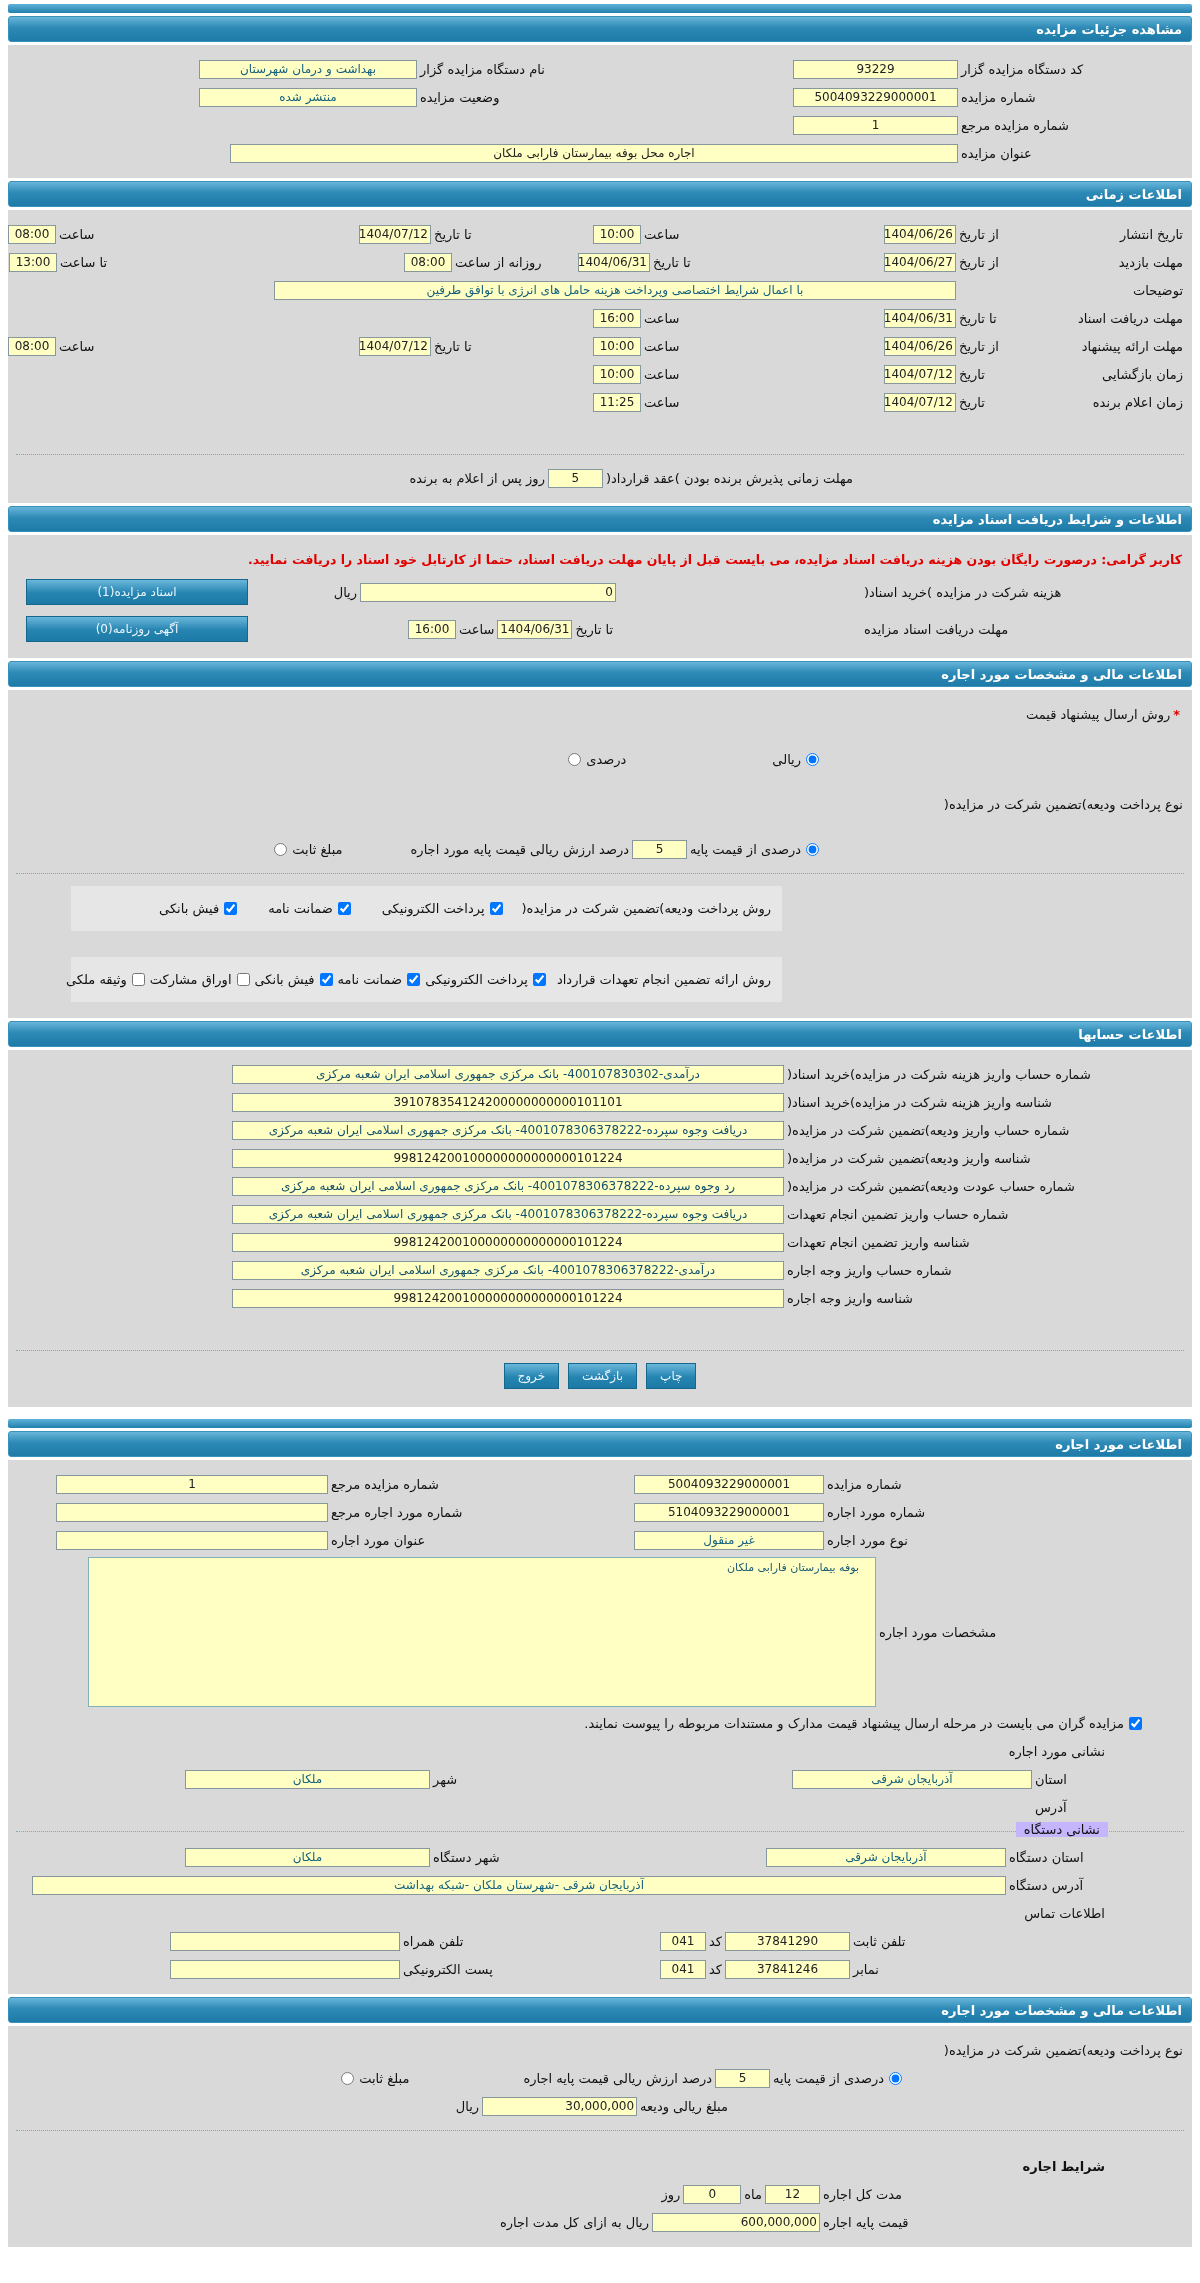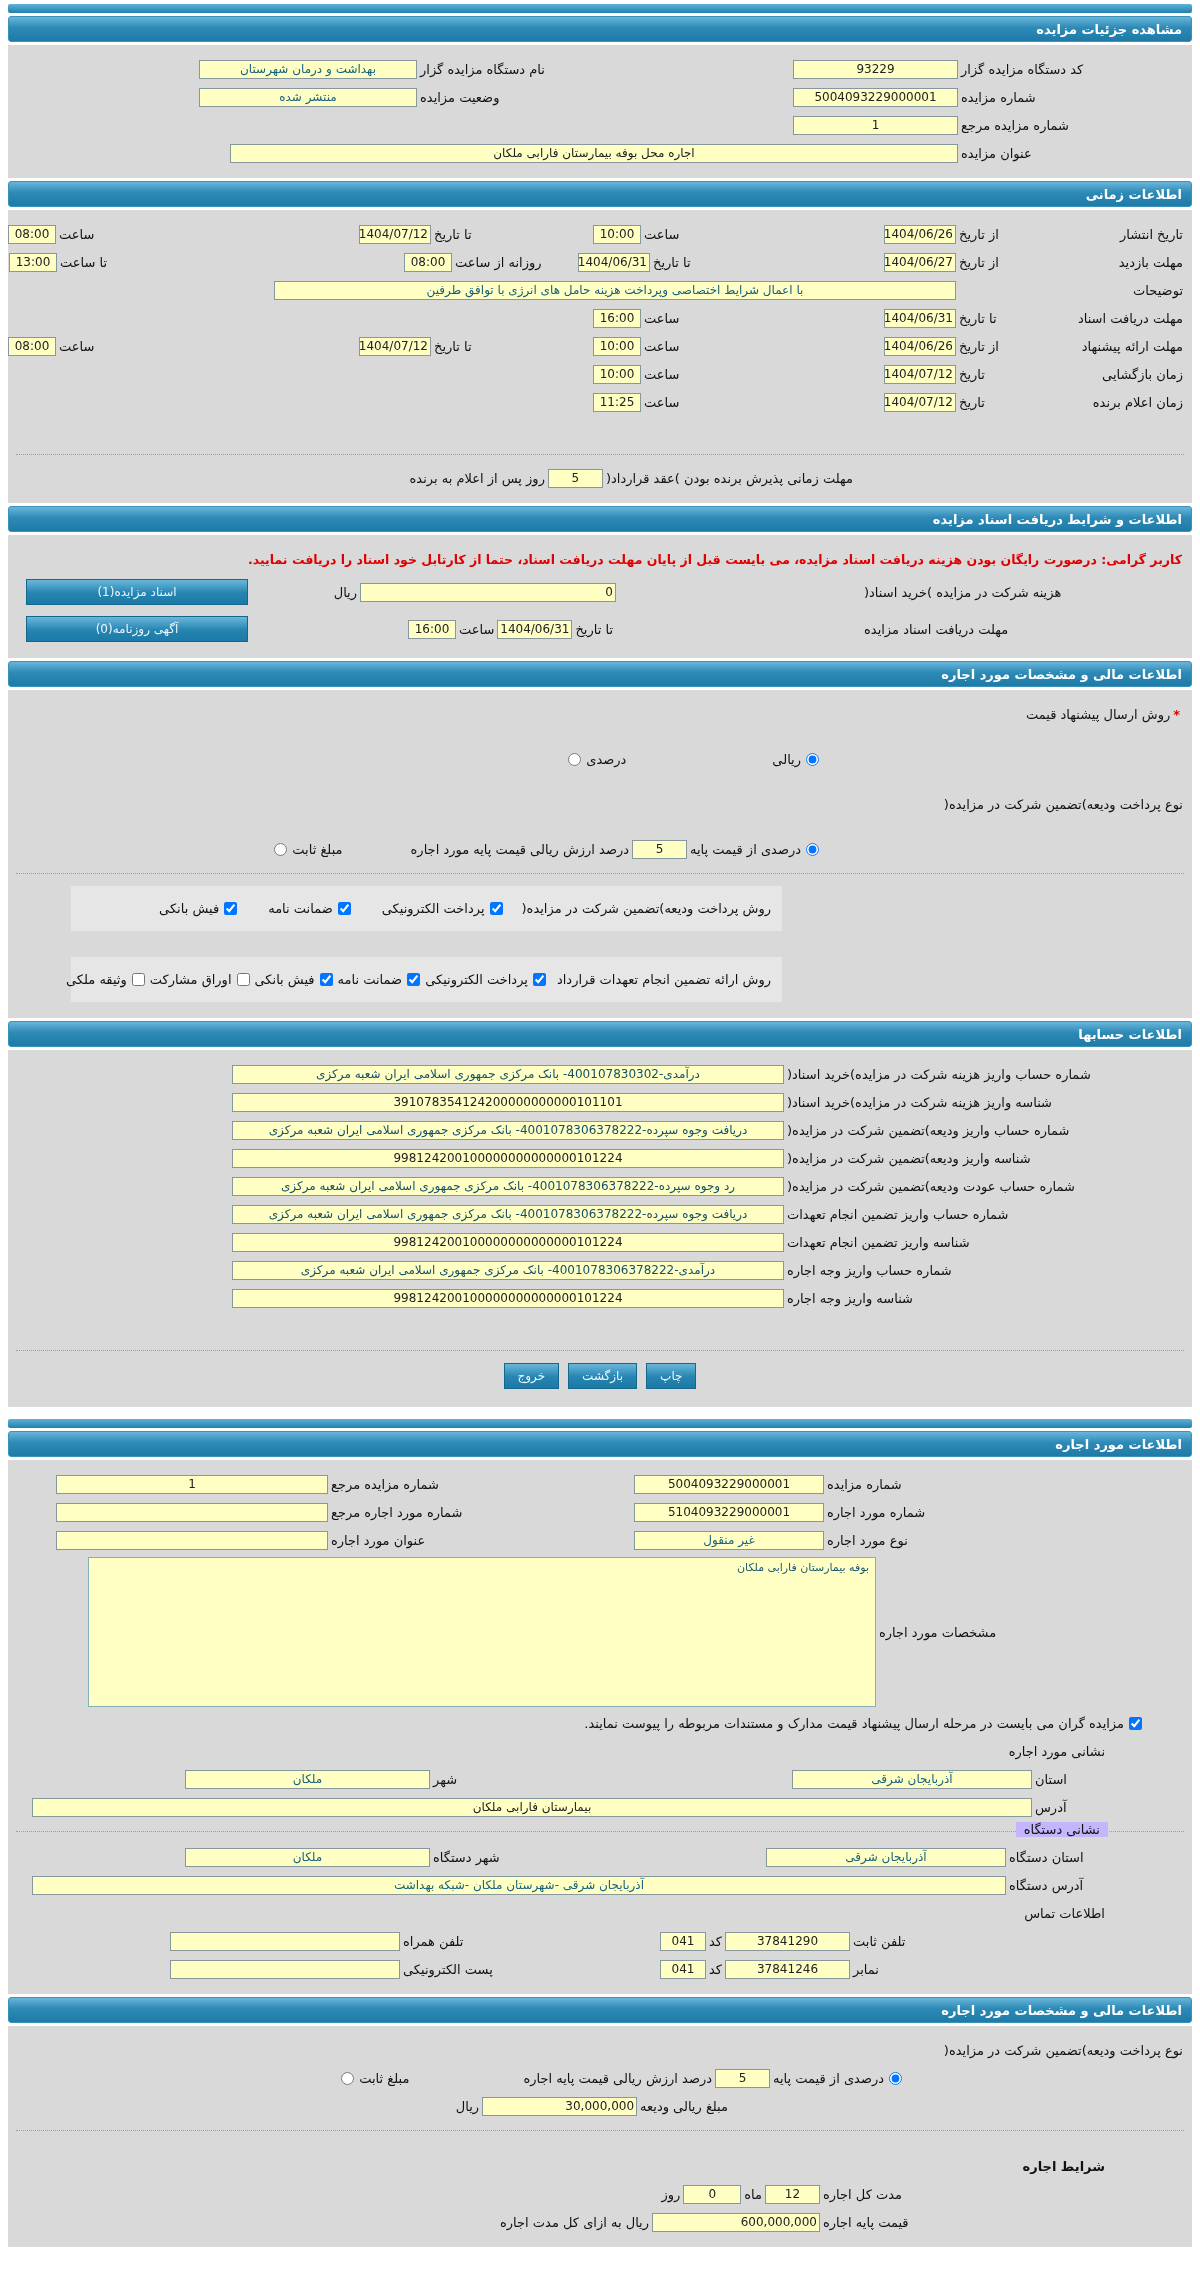--- a/index.html
+++ b/index.html
@@ -21,21 +21,21 @@
   .tl { text-align:left; }
   .sp { flex:0 0 auto; }
   .f {
     background:#ffffc4; border:1px solid #86989c; height:19px; line-height:17px;
     text-align:center; font-size:12px; color:#222; overflow:hidden;
     white-space:nowrap; flex:0 0 auto; padding:0 2px;
   }
   .f.num { text-align:right; padding-left:5px; }
   .ta {
     background:#ffffc4; border:1px solid #86b0b8; flex:0 0 auto;
-    font-size:11px; color:#1b5b74; padding:3px 6px; text-align:right; overflow:hidden;
+    font-size:11px; color:#1b5b74; padding:3px 16px; text-align:right; overflow:hidden;
   }
   .dotted { border-top:1px dotted #7fa8c4; margin:12px 2px; height:0; }
   .red { color:#e10000; font-weight:bold; font-size:12.5px; }
   .star { color:#e10000; font-weight:bold; padding-right:6px; }
   .link { color:#2b3fd0; font-style:italic; font-size:13px; text-decoration:none; cursor:pointer; }
   .btn {
     background:linear-gradient(#6ab7da,#2584b1 55%,#1d7aa6);
     border:1px solid #15678d; border-radius:0; color:#eaf6fd;
     font-size:12px; padding:5px 13px; font-family:inherit; cursor:pointer; white-space:nowrap;
   }
@@ -348,21 +348,20 @@
   <div class="row" style="margin-right:62px">
     <span class="lbl tl" style="width:92px">استان</span>
     <div class="f teal" style="width:240px">آذربایجان شرقی</div>
     <span class="sp" style="width:300px"></span>
     <span class="lbl tl" style="width:62px">شهر</span>
     <div class="f teal" style="width:245px">ملکان</div>
   </div>
 
   <div class="row" style="margin-right:62px">
     <span class="lbl tl" style="width:92px">آدرس</span>
-    <div class="f" style="width:1000px">بیمارستان فارابی ملکان</div>
   </div>
 
   <div class="dotted" style="margin-bottom:2px"></div>
   <div class="row" style="margin-right:78px;margin-top:-16px">
     <span class="lbl" style="background:#c4b5fd;padding:0 8px">نشانی دستگاه</span>
   </div>
 
   <div class="row" style="margin-right:62px">
     <span class="lbl tl" style="width:118px">استان دستگاه</span>
     <div class="f teal" style="width:240px">آذربایجان شرقی</div>

